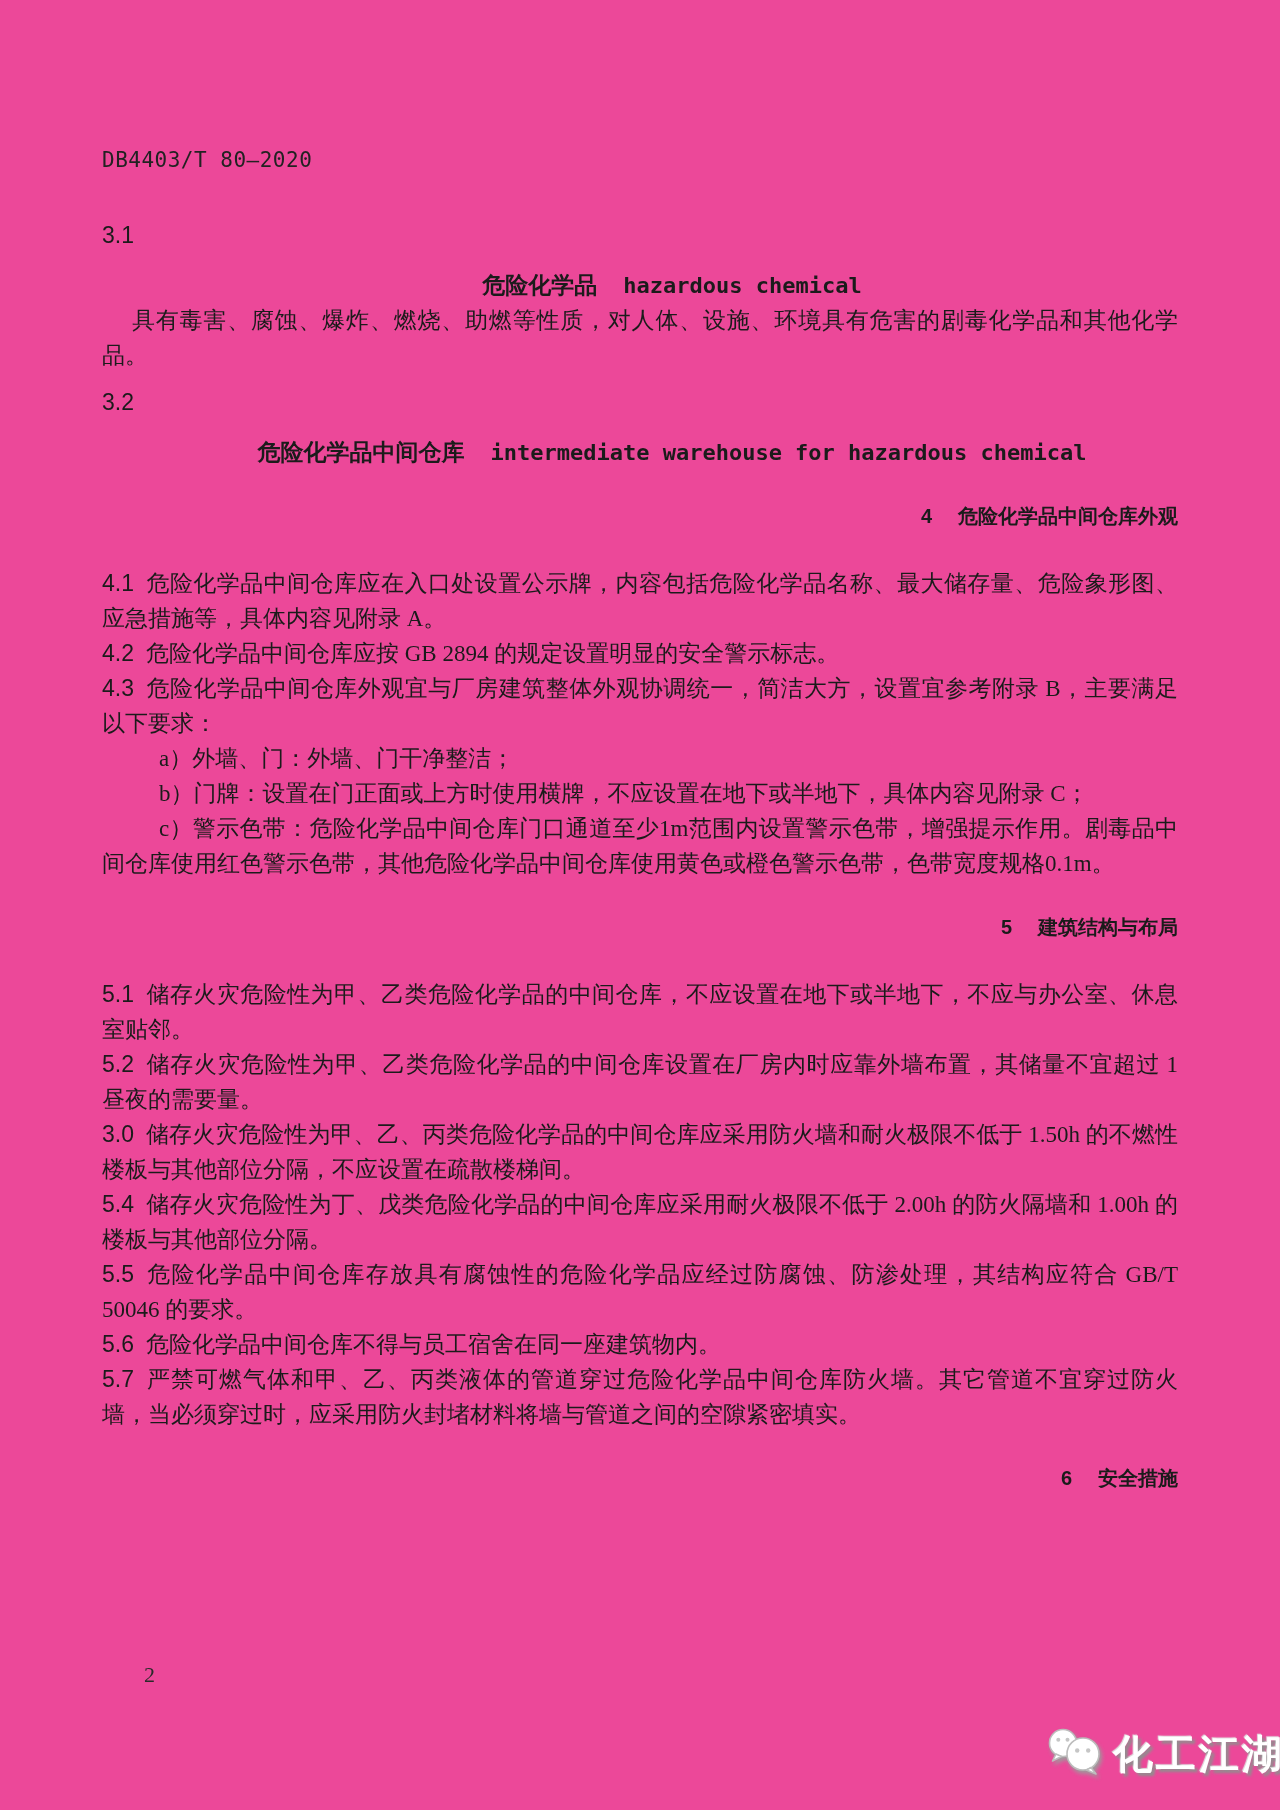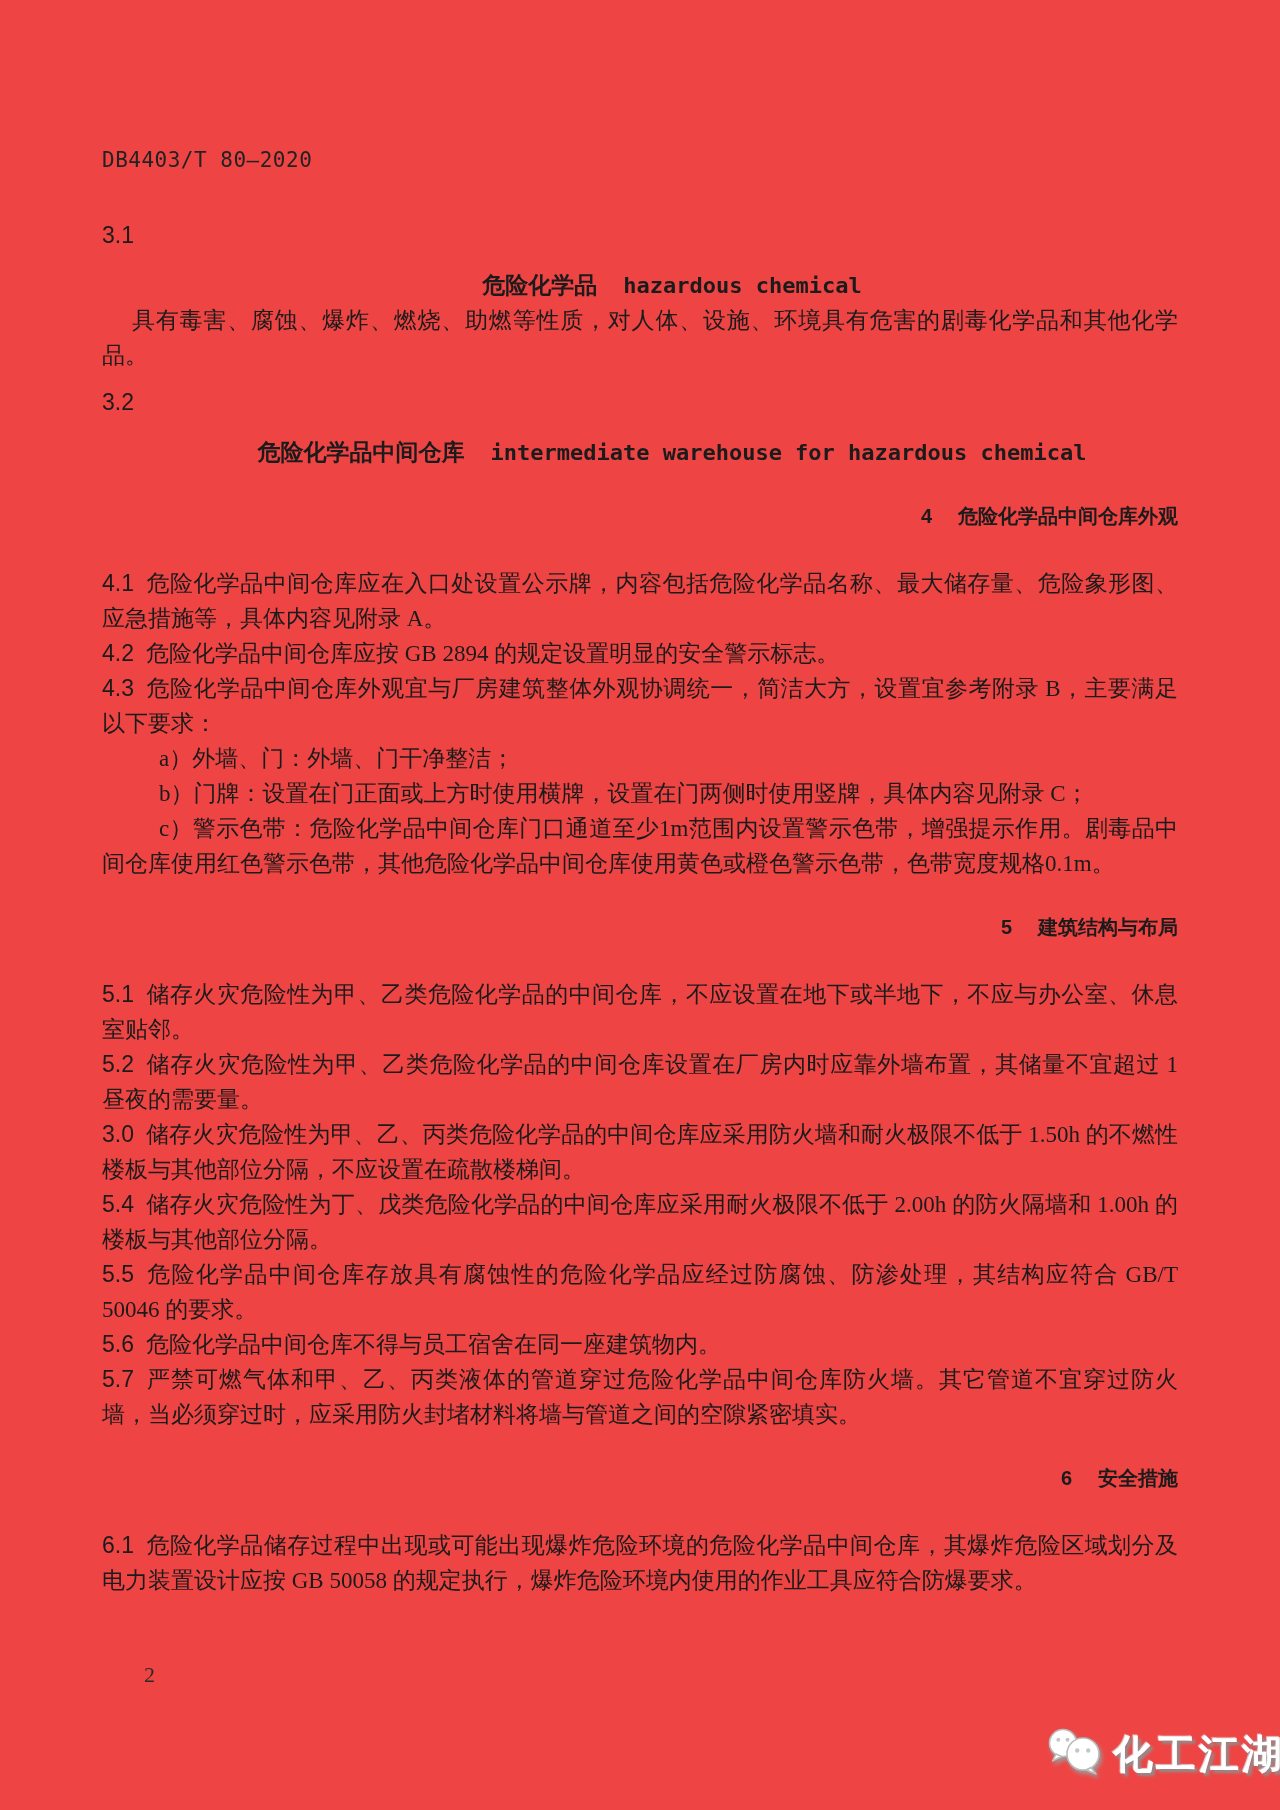--- a/index.html
+++ b/index.html
@@ -1,21 +1,21 @@
 <!DOCTYPE html>
 <html><head>
 <meta charset="utf-8">
 <title>DB4403/T 80—2020</title>
 <style>
   html,body { margin:0; padding:0; background:#e9e9e9; }
   .page {
     position:relative;
     width:1280px; height:1810px;
     margin:0 auto;
-    background:#ef4444;
+    background:#ec4899;
     overflow:hidden;
     font-family:"Liberation Serif","DejaVu Serif",serif;
     color:#1b1b1b;
   }
   .doc-header {
     position:absolute; left:102px; top:148px;
     font-family:"DejaVu Sans Mono","Liberation Mono",monospace;
     font-size:21px; letter-spacing:0.5px; color:#222;
     white-space:nowrap;
   }
@@ -87,32 +87,31 @@
       <div class="clause-no">3.1</div>
       <div class="term"><span class="term-zh">危险化学品</span><span class="term-en">hazardous chemical</span></div>
       <div class="para">具有毒害、腐蚀、爆炸、燃烧、助燃等性质，对人体、设施、环境具有危害的剧毒化学品和其他化学品。</div>
       <div class="clause-no">3.2</div>
       <div class="term"><span class="term-zh">危险化学品中间仓库</span><span class="term-en">intermediate warehouse for hazardous chemical</span></div>
       <div class="heading"><span class="num">4</span><span class="title">危险化学品中间仓库外观</span></div>
       <div class="item"><span class="num">4.1</span>危险化学品中间仓库应在入口处设置公示牌，内容包括危险化学品名称、最大储存量、危险象形图、应急措施等，具体内容见附录 A。</div>
       <div class="item"><span class="num">4.2</span>危险化学品中间仓库应按 GB 2894 的规定设置明显的安全警示标志。</div>
       <div class="item"><span class="num">4.3</span>危险化学品中间仓库外观宜与厂房建筑整体外观协调统一，简洁大方，设置宜参考附录 B，主要满足以下要求：</div>
       <div class="list">a）外墙、门：外墙、门干净整洁；</div>
-      <div class="list">b）门牌：设置在门正面或上方时使用横牌，设置在门两侧时使用竖牌，具体内容见附录 C；</div>
+      <div class="list">b）门牌：设置在门正面或上方时使用横牌，不应设置在地下或半地下，具体内容见附录 C；</div>
       <div class="list">c）警示色带：危险化学品中间仓库门口通道至少1m范围内设置警示色带，增强提示作用。剧毒品中间仓库使用红色警示色带，其他危险化学品中间仓库使用黄色或橙色警示色带，色带宽度规格0.1m。</div>
       <div class="heading"><span class="num">5</span><span class="title">建筑结构与布局</span></div>
       <div class="item"><span class="num">5.1</span>储存火灾危险性为甲、乙类危险化学品的中间仓库，不应设置在地下或半地下，不应与办公室、休息室贴邻。</div>
       <div class="item"><span class="num">5.2</span>储存火灾危险性为甲、乙类危险化学品的中间仓库设置在厂房内时应靠外墙布置，其储量不宜超过 1 昼夜的需要量。</div>
       <div class="item"><span class="num">3.0</span>储存火灾危险性为甲、乙、丙类危险化学品的中间仓库应采用防火墙和耐火极限不低于 1.50h 的不燃性楼板与其他部位分隔，不应设置在疏散楼梯间。</div>
       <div class="item"><span class="num">5.4</span>储存火灾危险性为丁、戊类危险化学品的中间仓库应采用耐火极限不低于 2.00h 的防火隔墙和 1.00h 的楼板与其他部位分隔。</div>
       <div class="item"><span class="num">5.5</span>危险化学品中间仓库存放具有腐蚀性的危险化学品应经过防腐蚀、防渗处理，其结构应符合 GB/T 50046 的要求。</div>
       <div class="item"><span class="num">5.6</span>危险化学品中间仓库不得与员工宿舍在同一座建筑物内。</div>
       <div class="item"><span class="num">5.7</span>严禁可燃气体和甲、乙、丙类液体的管道穿过危险化学品中间仓库防火墙。其它管道不宜穿过防火墙，当必须穿过时，应采用防火封堵材料将墙与管道之间的空隙紧密填实。</div>
       <div class="heading"><span class="num">6</span><span class="title">安全措施</span></div>
-      <div class="item"><span class="num">6.1</span>危险化学品储存过程中出现或可能出现爆炸危险环境的危险化学品中间仓库，其爆炸危险区域划分及电力装置设计应按 GB 50058 的规定执行，爆炸危险环境内使用的作业工具应符合防爆要求。</div>
     </div>
 
   <div class="page-num">2</div>
 
   <div class="watermark">
     <span class="wm-icon">
       <svg width="58" height="52" viewBox="0 0 58 52" xmlns="http://www.w3.org/2000/svg">
         <g fill="#ffffff" stroke="#bdbdbd" stroke-width="1.6">
           <circle cx="17" cy="17" r="13.5"></circle>
           <path d="M10 28 L6.5 35 L15.5 30.5 Z" stroke-linejoin="round"></path>

